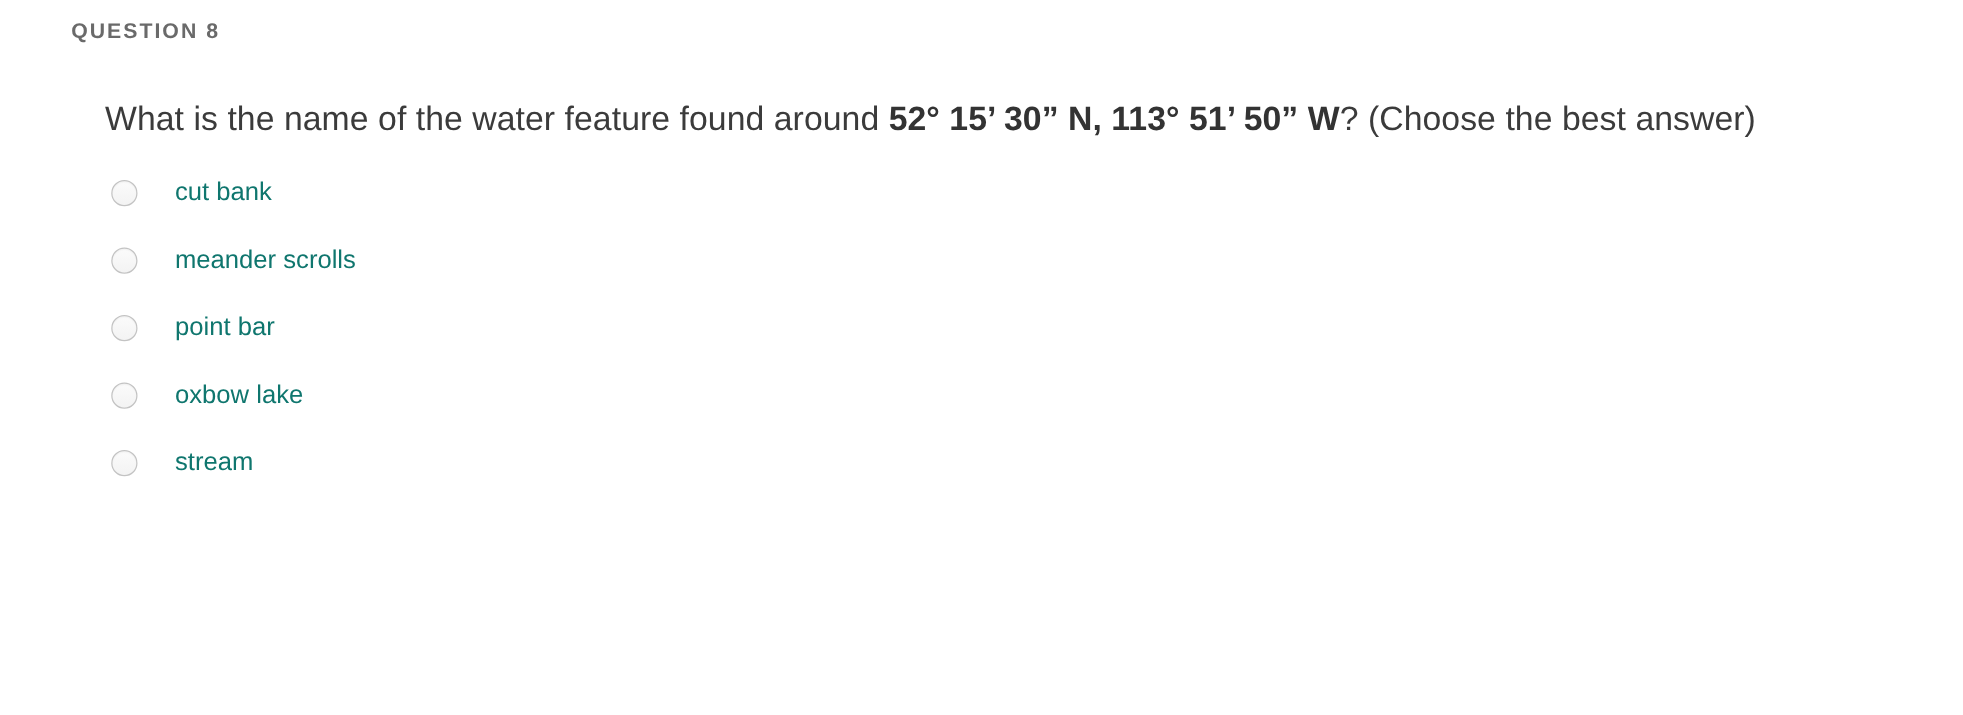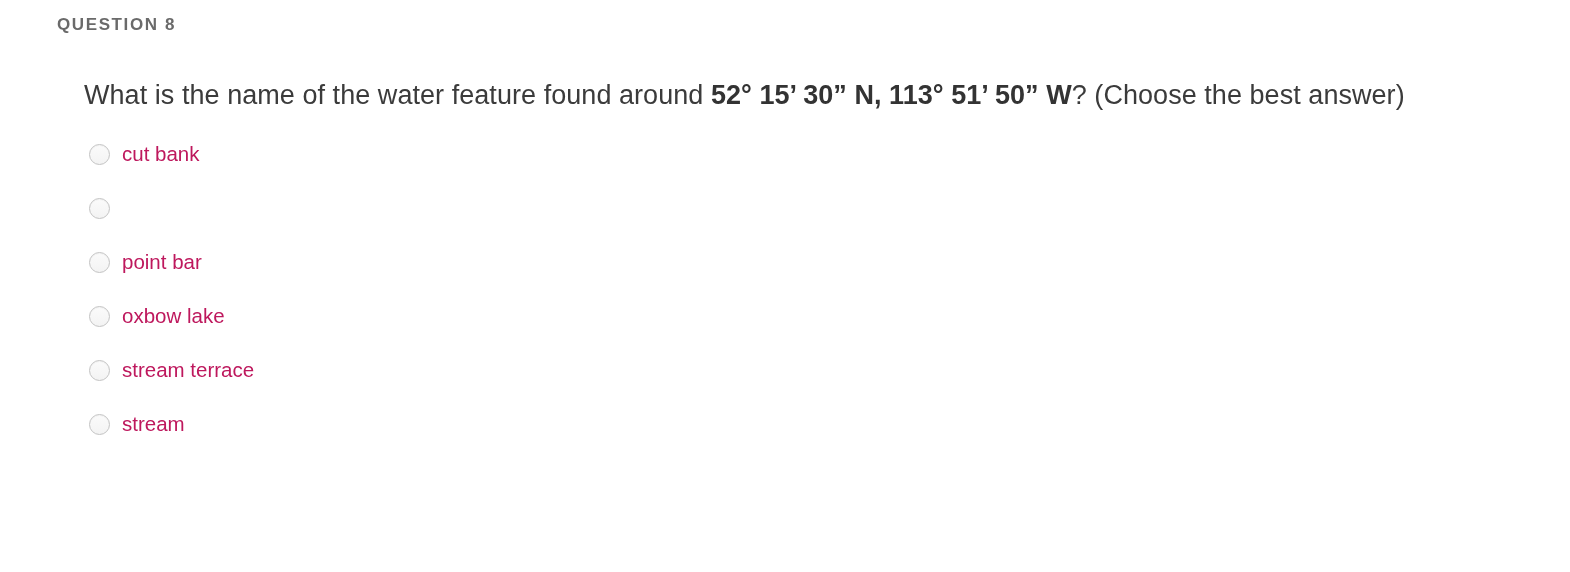--- a/index.html
+++ b/index.html
@@ -72,23 +72,23 @@
     height: 21px;
     min-width: 21px;
     border-radius: 50%;
     border: 1px solid #c3c3c3;
     background: linear-gradient(#fbfbfb, #f3f3f3);
     box-sizing: border-box;
     box-shadow: inset 0 1px 1px rgba(0,0,0,0.04);
   }
 
   .answer-label {
-    margin-left: 12px;
+    margin-left: 30px;
     font-size: 20.5px;
-    color: #be185d;
+    color: #0f766e;
     line-height: 26px;
     white-space: nowrap;
   }
 </style>
 </head>
 <body>
 
 <div class="question-block">
 
   <div class="question-header">QUESTION 8</div>
@@ -103,36 +103,33 @@
 
       <div class="answer-row">
         <span class="radio"></span>
         <span class="answer-label">cut bank</span>
       </div>
 
 
 
       <div class="answer-row">
         <span class="radio"></span>
+        <span class="answer-label">meander scrolls</span>
       </div>
 
       <div class="answer-row">
         <span class="radio"></span>
         <span class="answer-label">point bar</span>
       </div>
 
       <div class="answer-row">
         <span class="radio"></span>
         <span class="answer-label">oxbow lake</span>
       </div>
 
-      <div class="answer-row">
-        <span class="radio"></span>
-        <span class="answer-label">stream terrace</span>
-      </div>
 
       <div class="answer-row">
         <span class="radio"></span>
         <span class="answer-label">stream</span>
       </div>
 
     </div>
   </div>
 </div>
 

